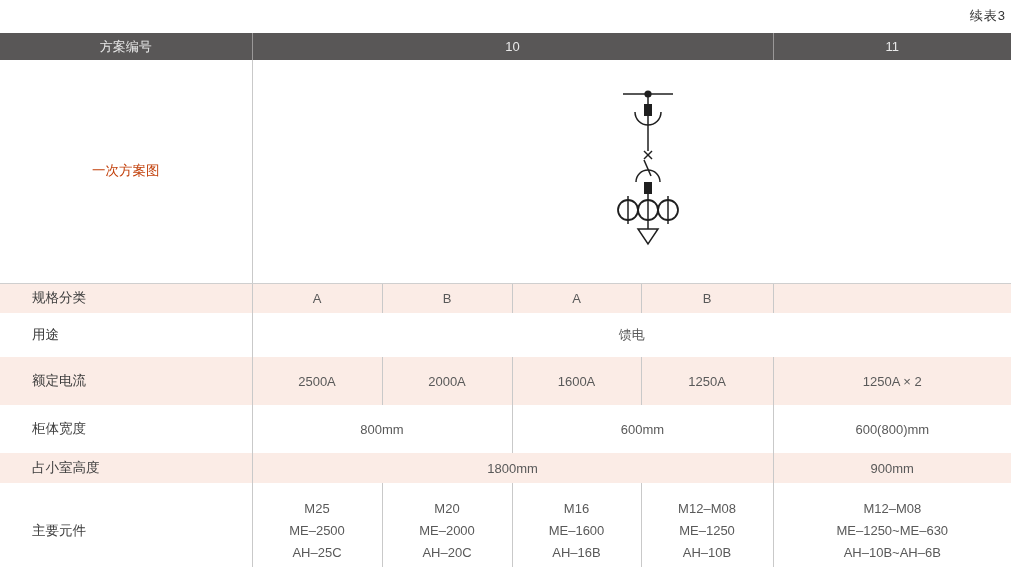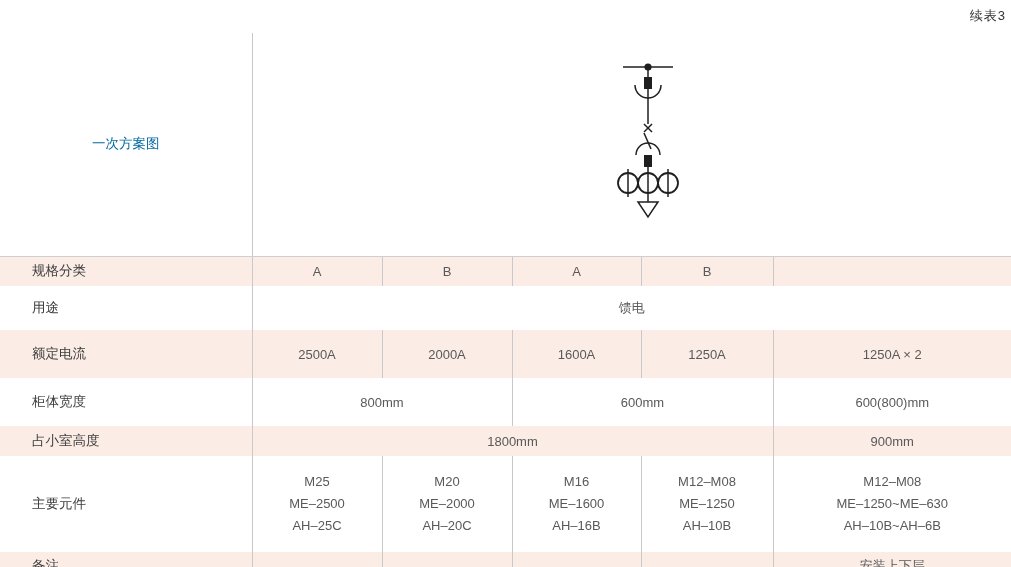--- a/index.html
+++ b/index.html
@@ -41,21 +41,21 @@
     border-right: 1px solid #c9c9c9;
   }
   td.data.last, td.diagram { border-right: none; margin-top: 33px; }
   tr.pink { background: #fbece6; }
   tr.white { background: #ffffff; }
   
   tr.diag-row { height: 223px; background: #fff; }
   tr.diag-row td { border-bottom: 1px solid #cfcfcf; }
   td.lbl-center {
     text-align: center; padding-left: 0;
-    font-size: 13.5px; color: #0369a1;
+    font-size: 13.5px; color: #c2410c;
     border-right: 1px solid #c9c9c9;
   }
   td.diagram { position: relative; }
   .sld { position: absolute; left: 335px; top: 25px; }
   
   tr.r-spec    { height: 30px; }
   tr.r-purpose { height: 44px; }
   tr.r-current { height: 48px; }
   tr.r-width   { height: 48px; }
   tr.r-height  { height: 30px; }
@@ -72,20 +72,25 @@
   <colgroup>
     <col style="width:252px">
       <col style="width:130px">
       <col style="width:130px">
     <col style="width:129px">
       <col style="width:132px">
       <col style="width:238px">
   </colgroup>
 
   <tbody>
+      <tr class="hdr">
+    <td>方案编号</td>
+    <td colspan="4">10</td>
+    <td>11</td>
+  </tr>
 
   <tr class="diag-row">
     <td class="lbl-center">一次方案图</td>
     <td colspan="5" class="diagram">
       <svg class="sld" width="120" height="168" viewBox="0 0 120 168" fill="none" stroke="#1f1f1f" stroke-width="1.5">
 
         <line x1="35" y1="9" x2="85" y2="9"></line>
         <circle cx="60" cy="9" r="3.6" fill="#1f1f1f" stroke="none"></circle>
         <line x1="60" y1="9" x2="60" y2="19"></line>
 

